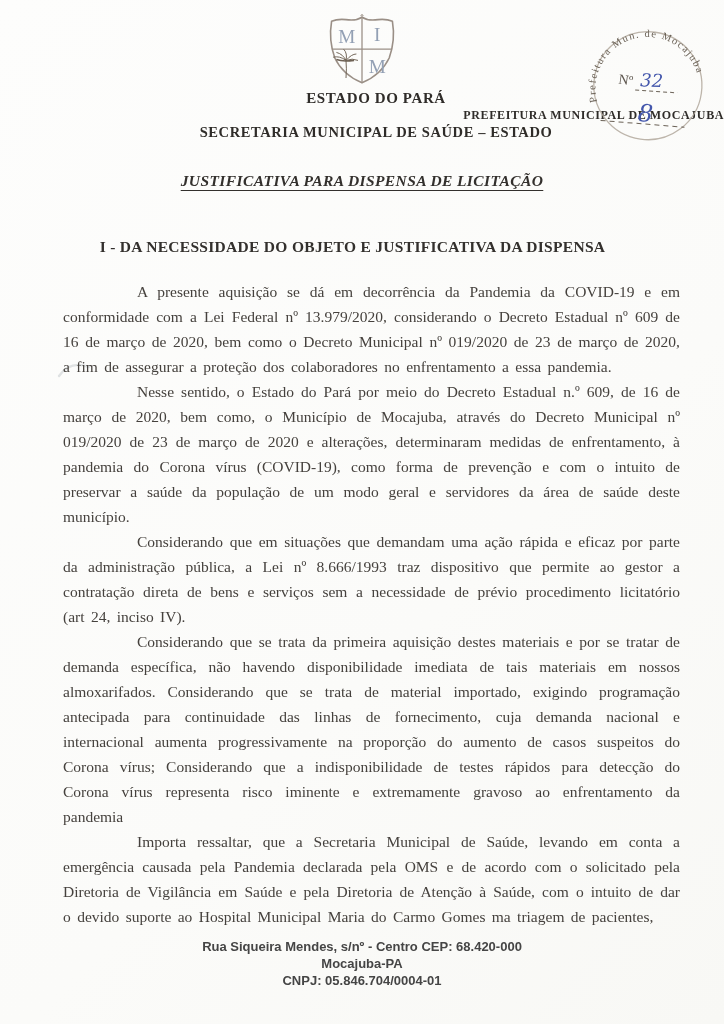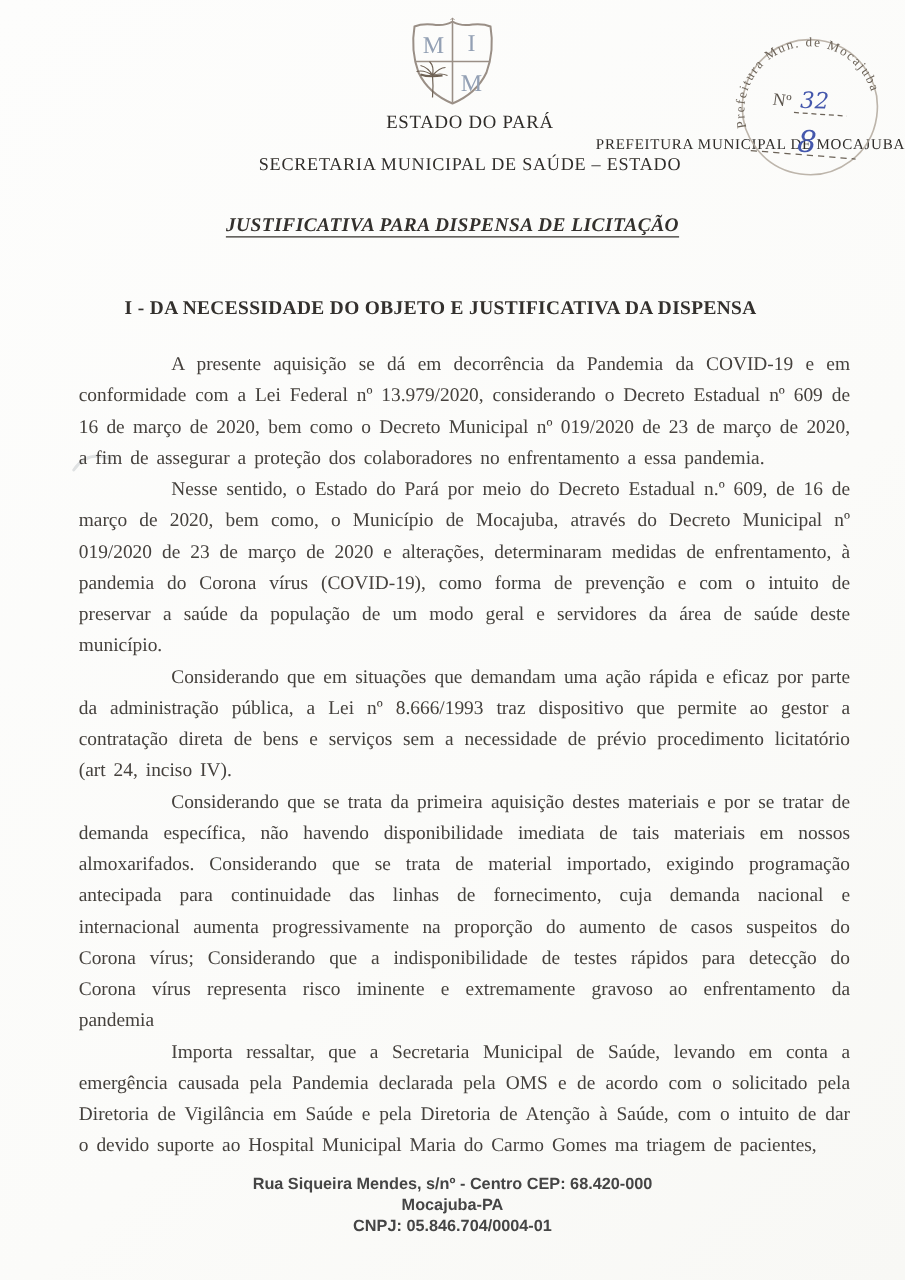--- a/index.html
+++ b/index.html
@@ -26,21 +26,21 @@
     width: 724px;
     text-align: center;
   }
   .crest {
     display: block;
     margin: 0 auto 4px auto;
     width: 104px;
     height: 72px;
   }
   .hline {
-    font-weight: normal;
+    font-weight: bold;
     color: #2f2c29;
     letter-spacing: 0.6px;
     line-height: 17px;
     padding-left: 28px;
   }
   .hline1 { font-size: 15px; }
   .hline2 { font-size: 12px; text-align: right; }
   .hline3 { font-size: 14.5px; }
 
   

